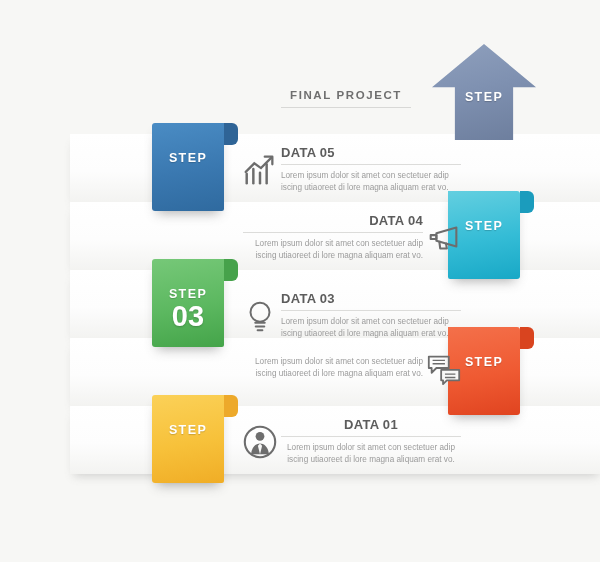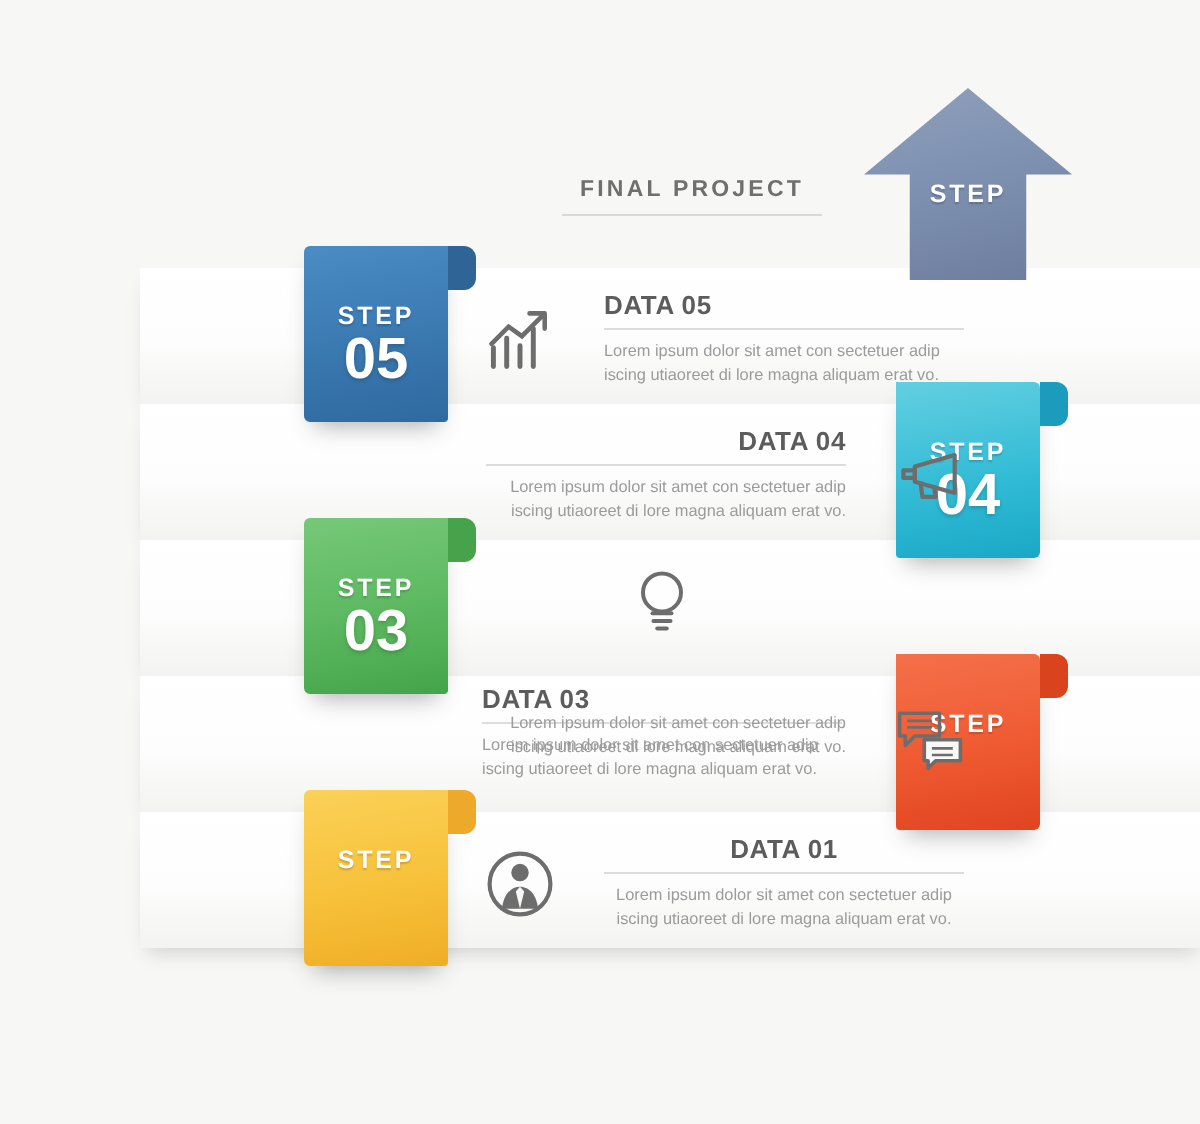--- a/index.html
+++ b/index.html
@@ -123,21 +123,21 @@
     height: 1px;
     background: #d8d8d6;
   }
 
   
   .content {
     position: absolute;
     z-index: 8;
     display: flex;
     align-items: center;
-    gap: 23px;
+    gap: 2px;
   }
   .content.rtl { flex-direction: row-reverse; }
 
   .ic {
     width: 38px;
     height: 38px;
     flex: 0 0 38px;
     color: #6d6d6d;
   }
   .ic svg { display: block; width: 38px; height: 38px; }
@@ -179,27 +179,25 @@
   <div id="arrow-step-06">
     <div class="arrow-shape"></div>
     <div class="arrow-label">
       <div class="ar-step">STEP</div>
     </div>
   </div>
 
   <div class="ribbon" style="left:116px; top:123px; height:88px; background:linear-gradient(170deg,#4a8cc4 0%,#3a78b0 55%,#2f6a9f 100%);">
     <div class="fold" style="background:#2f6496;"></div>
     <div class="rb-step">STEP</div>
-    <div class="rb-num">05</div>
   </div>
 
   <div class="ribbon" style="left:412px; top:191px; height:88px; background:linear-gradient(170deg,#63cfe0 0%,#34bcd6 55%,#18a8c6 100%); border-radius:0 3px 3px 2px;">
     <div class="fold" style="background:#1b9cbd; right:-14px;"></div>
     <div class="rb-step">STEP</div>
-    <div class="rb-num">04</div>
   </div>
 
   <div class="ribbon" style="left:116px; top:259px; height:88px; background:linear-gradient(170deg,#76c878 0%,#5cb860 55%,#44a449 100%);">
     <div class="fold" style="background:#46a24b;"></div>
     <div class="rb-step">STEP</div>
     <div class="rb-num">03</div>
   </div>
 
   <div class="ribbon" style="left:412px; top:327px; height:88px; background:linear-gradient(170deg,#f4704a 0%,#ef5a32 55%,#e04420 100%); border-radius:0 3px 3px 2px;">
     <div class="fold" style="background:#d9441f; right:-14px;"></div>
@@ -235,21 +233,21 @@
         <path d="M6 17 H12 V21 H6 Z"></path>
         <path d="M15 23 L16 31 L23 31 L22 25"></path>
       </svg>
     </div>
     <div class="txt">
       <div class="d-title">DATA 04</div>
       <div class="d-body">Lorem ipsum dolor sit amet con sectetuer adip iscing utiaoreet di lore magna aliquam erat vo.</div>
     </div>
   </div>
 
-  <div class="content" style="left:205px; top:281px;flex-direction:column;">
+  <div class="content" style="left:205px; top:291px;">
     <div class="ic">
       <svg viewBox="0 0 40 40" fill="none" stroke="currentColor" stroke-width="2.1" stroke-linecap="round">
         <circle cx="20" cy="16" r="10"></circle>
         <path d="M15 27 H25"></path>
           <path d="M15.5 31 H24.5"></path>
           <path d="M17.5 35 H22.5"></path>
       </svg>
     </div>
     <div class="txt">
       <div class="d-title">DATA 03</div>

